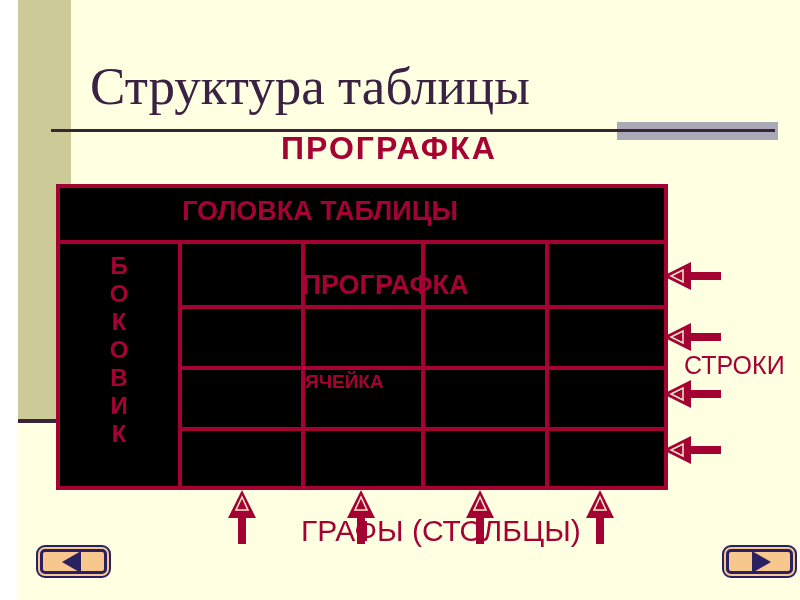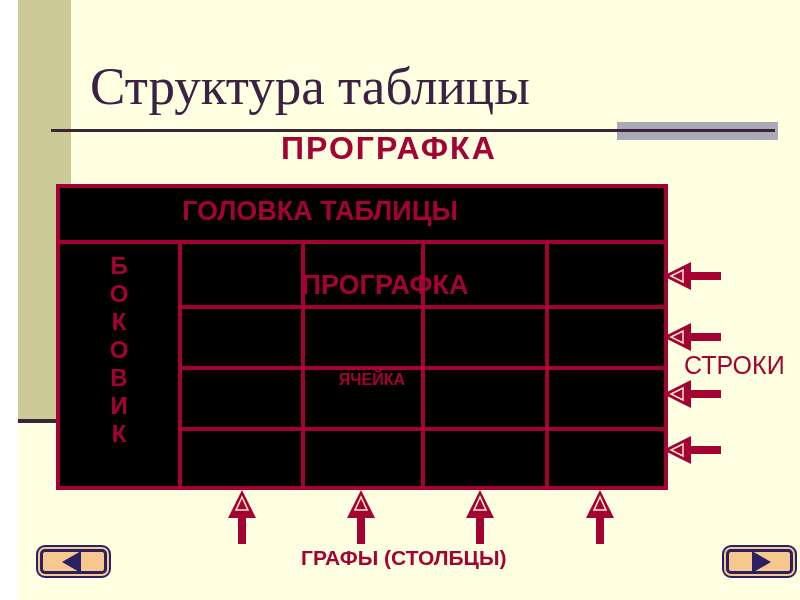--- a/index.html
+++ b/index.html
@@ -35,26 +35,26 @@
   .ln-h1{left:118px;top:117px;width:486px;height:4px;}
   .ln-h2{left:118px;top:178px;width:486px;height:4px;}
   .ln-h3{left:118px;top:239px;width:486px;height:4px;}
 
   .head-label{position:absolute;left:0;top:8px;width:520px;text-align:center;
     font-size:27px;font-weight:bold;color:var(--accent-red);white-space:nowrap;}
   .side-label{position:absolute;left:44px;top:64px;width:30px;font-size:24px;font-weight:bold;
     line-height:28px;color:var(--accent-red);text-align:center;word-break:break-all;}
   .prografka-label{position:absolute;left:210px;top:82px;width:230px;text-align:center;
     font-size:27px;font-weight:bold;color:var(--accent-red);white-space:nowrap;}
-  .cell-label{position:absolute;left:245px;top:183px;width:100px;text-align:right;
-    font-size:16px;font-weight:bold;color:var(--accent-red);white-space:nowrap;}
+  .cell-label{position:absolute;left:245px;top:183px;width:100px;text-align:left;
+    font-size:19px;font-weight:bold;color:var(--accent-red);white-space:nowrap;}
 
   .rows-label{position:absolute;left:666px;top:351px;font-size:25px;font-weight:normal;
     color:var(--accent-red);white-space:nowrap;}
-  .columns-label{position:absolute;left:283px;top:546px;font-size:21px;font-weight:bold;
+  .columns-label{position:absolute;left:283px;top:514px;font-size:30px;font-weight:normal;
     color:var(--accent-red);white-space:nowrap;}
 
   .arrow{position:absolute;}
   .arrow svg{display:block;}
   .a-fill{fill:var(--accent-red);}
   .a-glyph{fill:none;stroke:var(--glyph-outline);stroke-width:1.5;}
   .arr-l1{left:645px;top:261px;} .arr-l2{left:645px;top:322px;}
   .arr-l3{left:645px;top:379px;} .arr-l4{left:645px;top:435px;}
   .arr-u1{left:209px;top:490px;} .arr-u2{left:328px;top:490px;}
   .arr-u3{left:447px;top:490px;} .arr-u4{left:567px;top:490px;}

